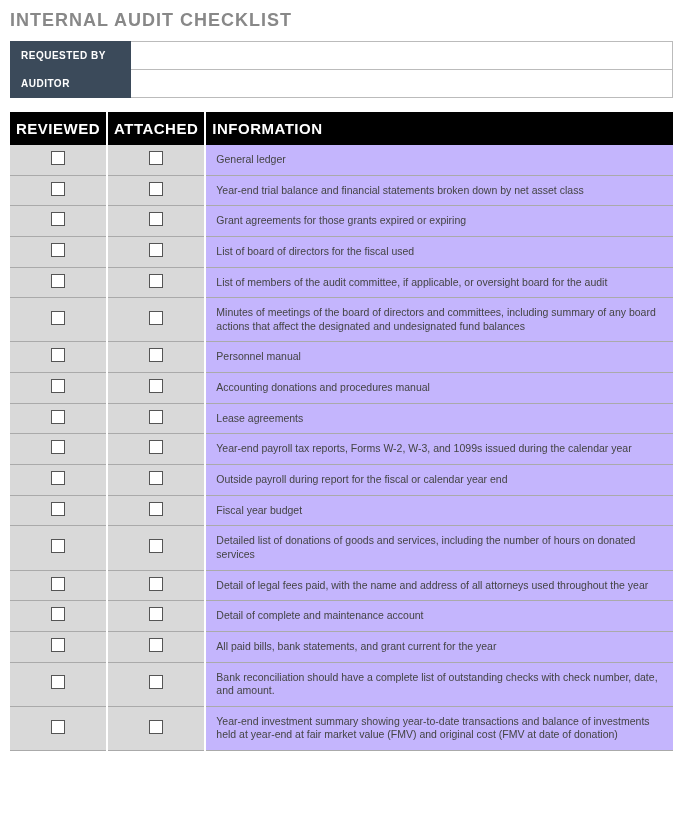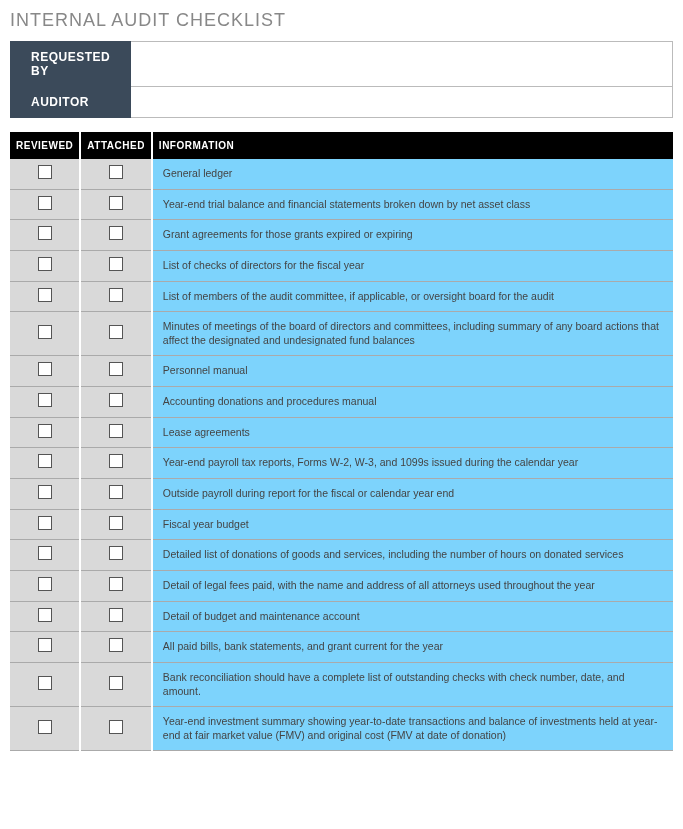--- a/index.html
+++ b/index.html
@@ -5,37 +5,37 @@
   * { box-sizing: border-box; margin: 0; padding: 0; }
   body {
     font-family: "Century Gothic", "Arial", sans-serif;
     background: #fff;
     padding: 10px;
     width: 683px;
     color: #333;
   }
   .title {
     font-size: 18px;
-    font-weight: normal;
+    font-weight: bold;
     letter-spacing: 1px;
     color: #888;
     margin-bottom: 10px;
   }
   .meta-table {
     width: 100%;
     border-collapse: collapse;
     margin-bottom: 14px;
   }
   .meta-table td.label {
     background: #3b4a5a;
     color: #fff;
-    font-size: 12px;
+    font-size: 10px;
     font-weight: bold;
     letter-spacing: 0.5px;
-    padding: 8px 20px;
+    padding: 8px 10px;
     width: 120px;
     border: 1px solid #3b4a5a;
   }
   .meta-table td.field {
     background: #fff;
     border: 1px solid #bbb;
     padding: 0;
   }
   .meta-table input {
     width: 100%;
@@ -46,21 +46,21 @@
     outline: none;
     background: transparent;
   }
   .checklist {
     width: 100%;
     border-collapse: collapse;
   }
   .checklist thead th {
     background: #000;
     color: #fff;
-    font-size: 10px;
+    font-size: 15px;
     font-weight: bold;
     letter-spacing: 0.5px;
     padding: 8px 6px;
     text-align: left;
     border-right: 2px solid #fff;
   }
   .checklist thead th:last-child { border-right: none; }
   .checklist thead th.col-check { text-align: center; }
   .col-reviewed { width: 60px; }
   .col-attached { width: 60px; }
@@ -72,21 +72,21 @@
     vertical-align: middle;
     line-height: 1.3;
   }
   .checklist tbody td:last-child { border-right: none; }
   .checklist tbody td.check-cell {
     background: #d9d9d9;
     text-align: center;
     padding: 6px 0;
   }
   .checklist tbody td.info-cell {
-    background: #7dd3fc;
+    background: #c4b5fd;
     padding: 8px 10px;
     color: #444;
   }
   .checkbox {
     display: inline-block;
     width: 14px;
     height: 14px;
     border: 1.5px solid #555;
     background: #fff;
     cursor: pointer;
@@ -134,21 +134,21 @@
         <td class="info-cell">Year-end trial balance and financial statements broken down by net asset class</td>
       </tr>
       <tr>
         <td class="check-cell"><span class="checkbox"></span></td>
         <td class="check-cell"><span class="checkbox"></span></td>
         <td class="info-cell">Grant agreements for those grants expired or expiring</td>
       </tr>
       <tr>
         <td class="check-cell"><span class="checkbox"></span></td>
         <td class="check-cell"><span class="checkbox"></span></td>
-        <td class="info-cell">List of checks of directors for the fiscal year</td>
+        <td class="info-cell">List of board of directors for the fiscal used</td>
       </tr>
       <tr>
         <td class="check-cell"><span class="checkbox"></span></td>
         <td class="check-cell"><span class="checkbox"></span></td>
         <td class="info-cell">List of members of the audit committee, if applicable, or oversight board for the audit</td>
       </tr>
       <tr>
         <td class="check-cell"><span class="checkbox"></span></td>
         <td class="check-cell"><span class="checkbox"></span></td>
         <td class="info-cell">Minutes of meetings of the board of directors and committees, including summary of any board actions that affect the designated and undesignated fund balances</td>
@@ -189,21 +189,21 @@
         <td class="info-cell">Detailed list of donations of goods and services, including the number of hours on donated services</td>
       </tr>
       <tr>
         <td class="check-cell"><span class="checkbox"></span></td>
         <td class="check-cell"><span class="checkbox"></span></td>
         <td class="info-cell">Detail of legal fees paid, with the name and address of all attorneys used throughout the year</td>
       </tr>
       <tr>
         <td class="check-cell"><span class="checkbox"></span></td>
         <td class="check-cell"><span class="checkbox"></span></td>
-        <td class="info-cell">Detail of budget and maintenance account</td>
+        <td class="info-cell">Detail of complete and maintenance account</td>
       </tr>
       <tr>
         <td class="check-cell"><span class="checkbox"></span></td>
         <td class="check-cell"><span class="checkbox"></span></td>
         <td class="info-cell">All paid bills, bank statements, and grant current for the year</td>
       </tr>
       <tr>
         <td class="check-cell"><span class="checkbox"></span></td>
         <td class="check-cell"><span class="checkbox"></span></td>
         <td class="info-cell">Bank reconciliation should have a complete list of outstanding checks with check number, date, and amount.</td>

